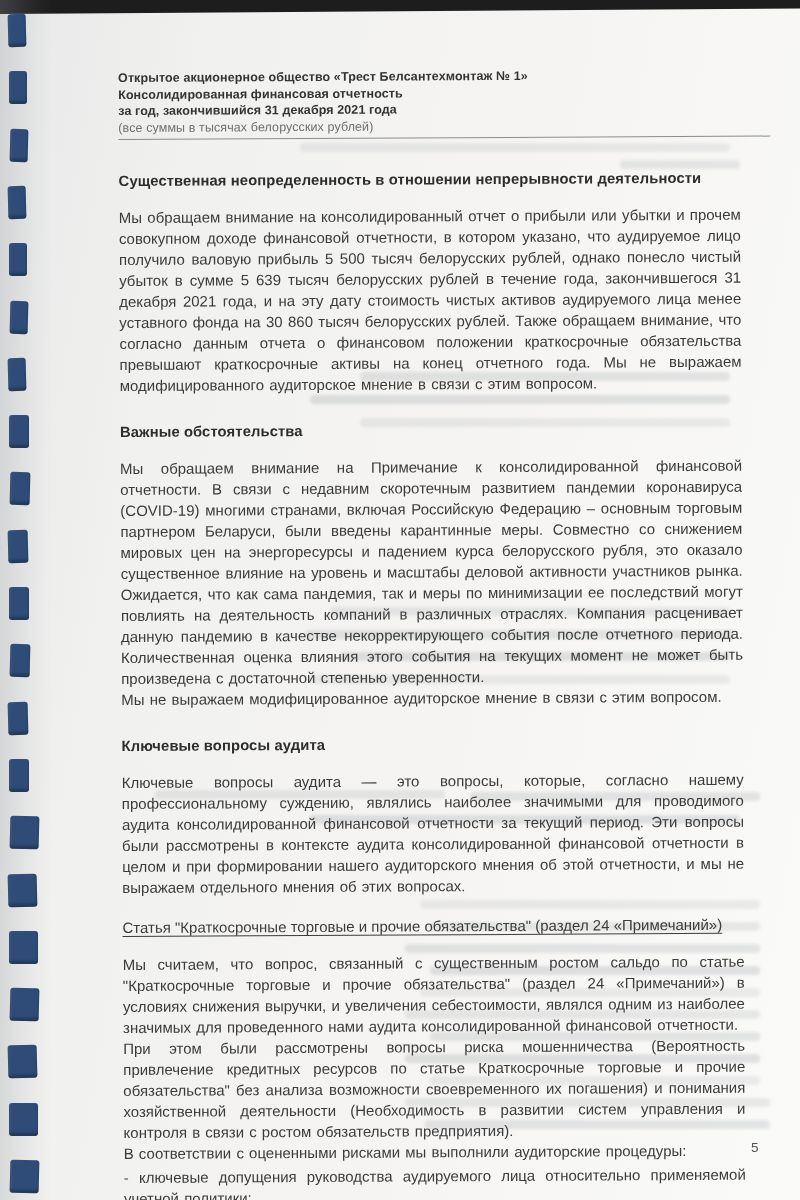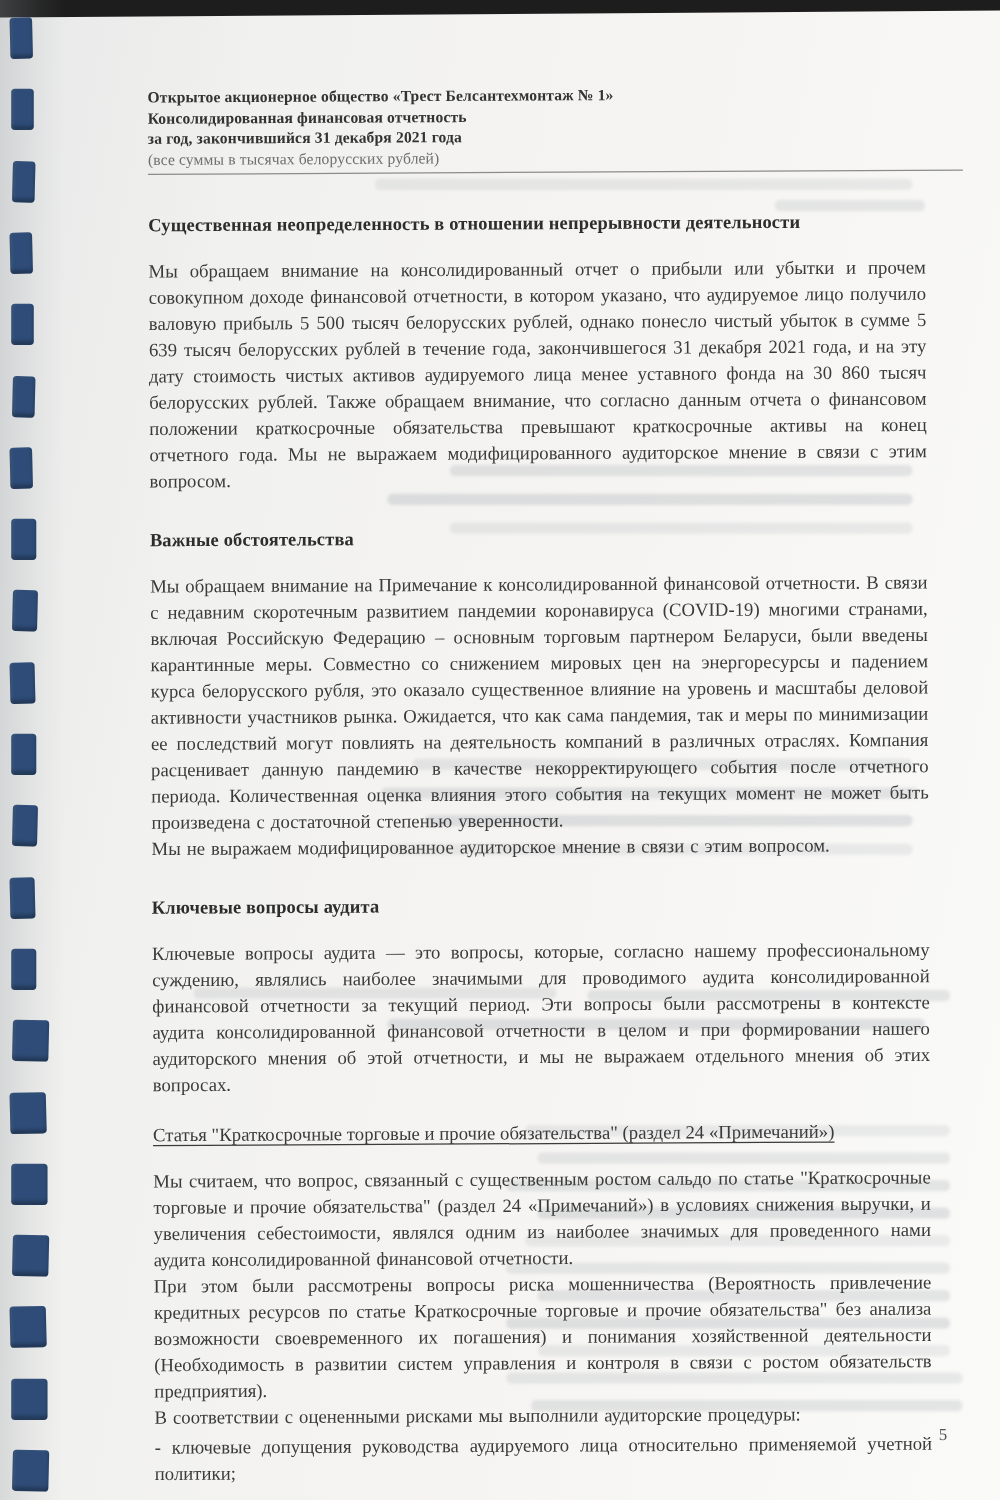--- a/index.html
+++ b/index.html
@@ -7,21 +7,20 @@
     width: 800px; height: 1200px;
     overflow: hidden;
     background: #ffffff;
     font-family: "Liberation Sans", sans-serif;
   }
   .scan {
     position: relative;
     width: 800px; height: 1200px;
     background: linear-gradient(100deg, #e7e8e8 0%, #f1f1ef 22%, #f5f4f2 55%, #fafaf8 100%);
     overflow: hidden;
-    font-family: Liberation Serif, serif;
   }
   
   .topbar {
     position: absolute; left: -4px; top: 0;
     width: 812px; height: 14px;
     background: #1d1d1d;
     transform: rotate(-0.4deg);
     transform-origin: left top;
   }
   

